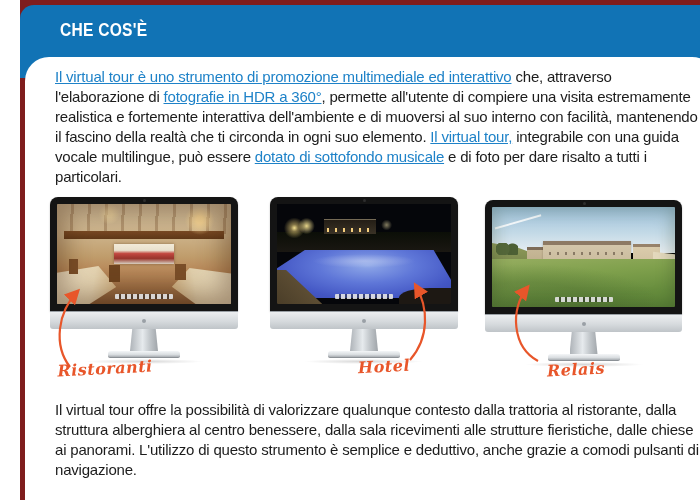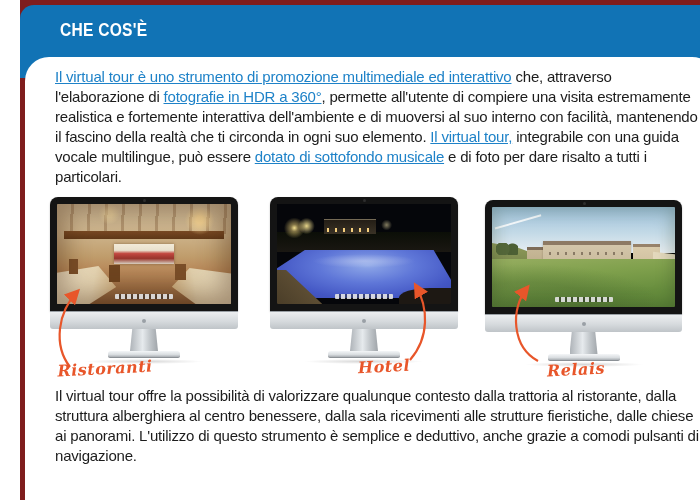--- a/index.html
+++ b/index.html
@@ -15,21 +15,21 @@
     font-size:19px; font-weight:bold; letter-spacing:.3px;
     transform:scaleX(.82); transform-origin:left center; white-space:nowrap; }
 
   
   .card { position:absolute; top:57px; left:5px; right:4px; bottom:0;
     background:#ffffff; border-radius:24px 24px 0 0; }
 
   .para { position:absolute; left:30px; width:644px; font-size:15px;
     line-height:20px; letter-spacing:-0.2px; color:#1c1c1c; }
   .intro { top:10px; }
-  .outro { top:329px; }
+  .outro { top:343px; }
   .t-blue { color:#1e82c8;text-decoration:underline; }
   .t-dark { color:#1c1c1c; }
 
   
   .monitors { position:absolute; left:0; right:0; top:140px; height:196px; }
   .monitor-group { position:absolute; top:0; }
   .mg-1 { left:25px;  width:188px; }
   .mg-2 { left:245px; width:188px; }
   .mg-3 { left:460px; width:197px; top:3px; }
 

